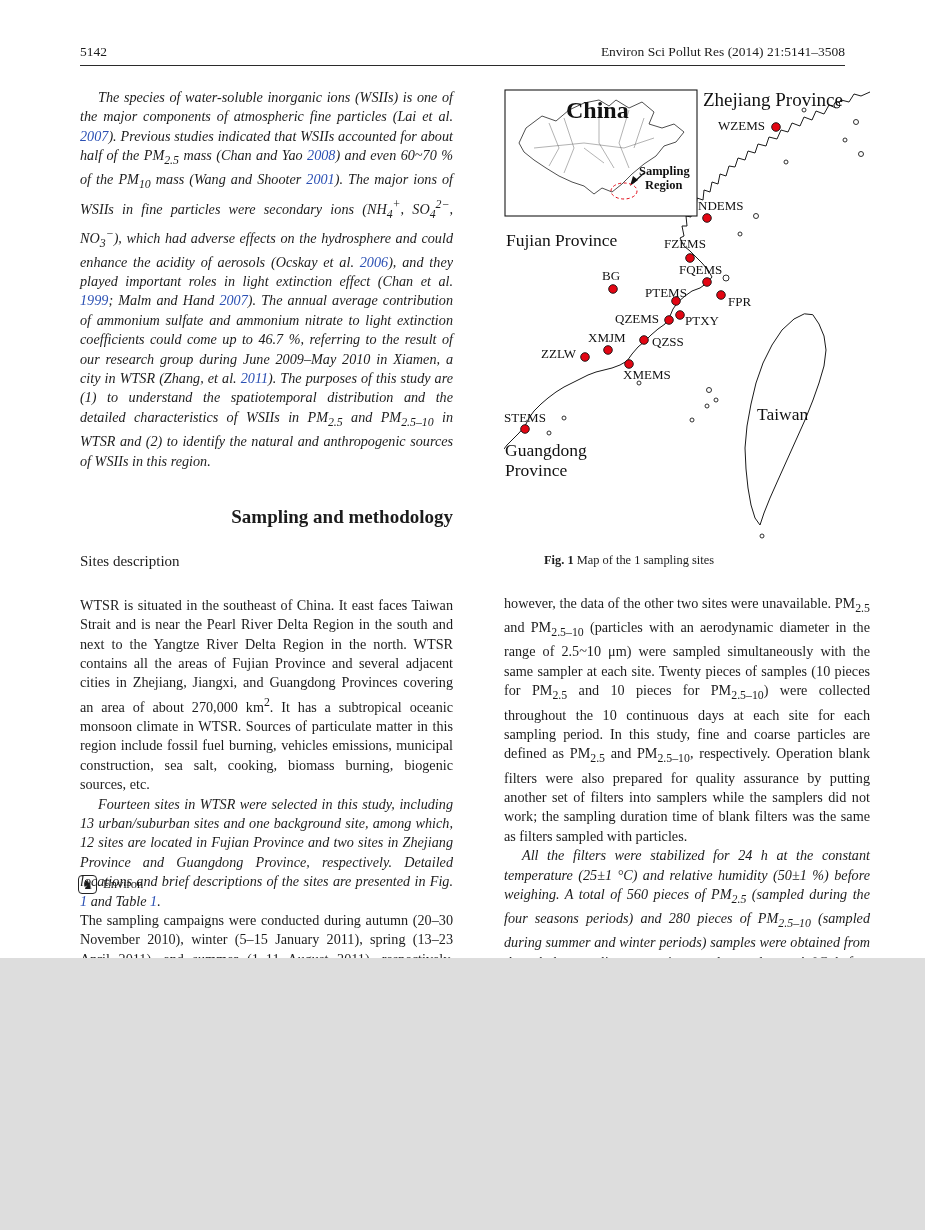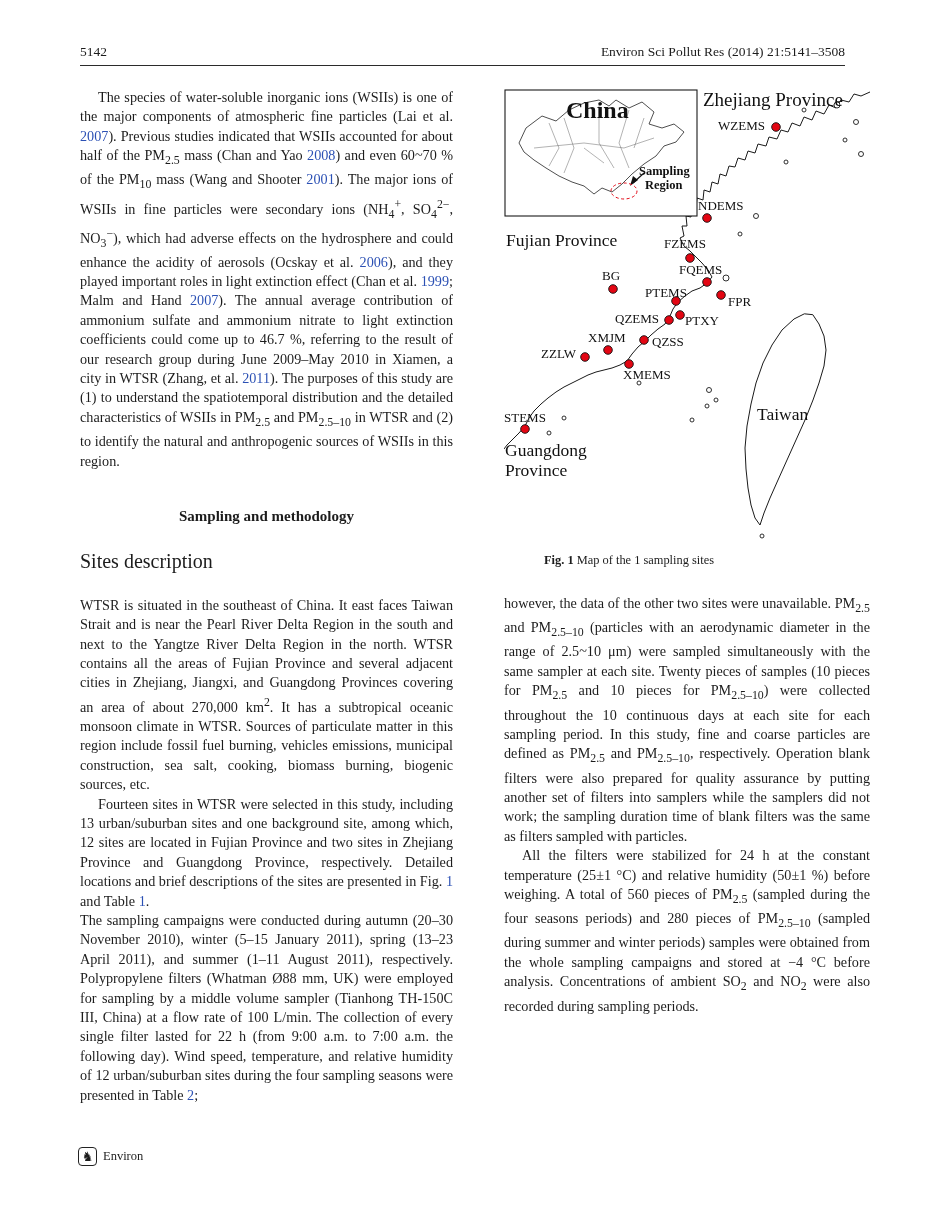--- a/index.html
+++ b/index.html
@@ -1,29 +1,29 @@
 <!DOCTYPE html>
 <html><head>
 <meta charset="utf-8">
 <style>
   *{margin:0;padding:0;box-sizing:border-box}
   html,body{background:#ddd;}
-  .page{width:925px;height:1230px;background:#fff;position:relative;margin:0 auto;
+  .page{width:925px;height:958px;background:#fff;position:relative;margin:0 auto;
         color:#1c1c1c;font-family:"Liberation Serif",serif;overflow:hidden;}
   .running-head{position:absolute;top:44px;left:80px;right:80px;display:flex;
         justify-content:space-between;font-size:13.5px;}
   .head-rule{position:absolute;top:65px;left:80px;right:80px;border-top:1px solid #2b2b2b;}
   .col{position:absolute;top:88px;font-size:14.2px;line-height:19.4px;text-align:justify;}
   .col-left{left:80px;width:373px;}
   .col-right{left:504px;width:366px;}
   p{margin:0;}
-  p.indent{text-indent:18px;}
+  p.indent{text-indent:18px;font-style:italic;}
   .cite{color:#2b50b4;}
-  h2.section{font-size:15px;font-weight:bold;margin:36px 0 24px;text-align:center;}
-  h3.subsection{font-size:20px;font-weight:normal;margin:26px 0 24px;text-align:left;}
+  h2.section{font-size:19px;font-weight:bold;margin:36px 0 24px;text-align:right;}
+  h3.subsection{font-size:15px;font-weight:normal;margin:26px 0 24px;text-align:left;}
   .figure{margin:0 0 26px;}
   .figure svg{display:block;width:366px;height:456px;}
   .fig-caption{font-size:12.4px;line-height:15px;margin-top:9px;text-align:left;}
   .fig-caption b{font-weight:bold;margin-left:40px;}
   svg text{font-family:"Liberation Serif",serif;fill:#111;}
   .site-label{font-size:13px;}
   .prov-label{font-size:17.5px;}
   .prov-label-lg{font-size:19px;}
   .inset-title{font-size:24px;font-weight:bold;}
   .inset-region{font-size:12.5px;font-weight:bold;}

